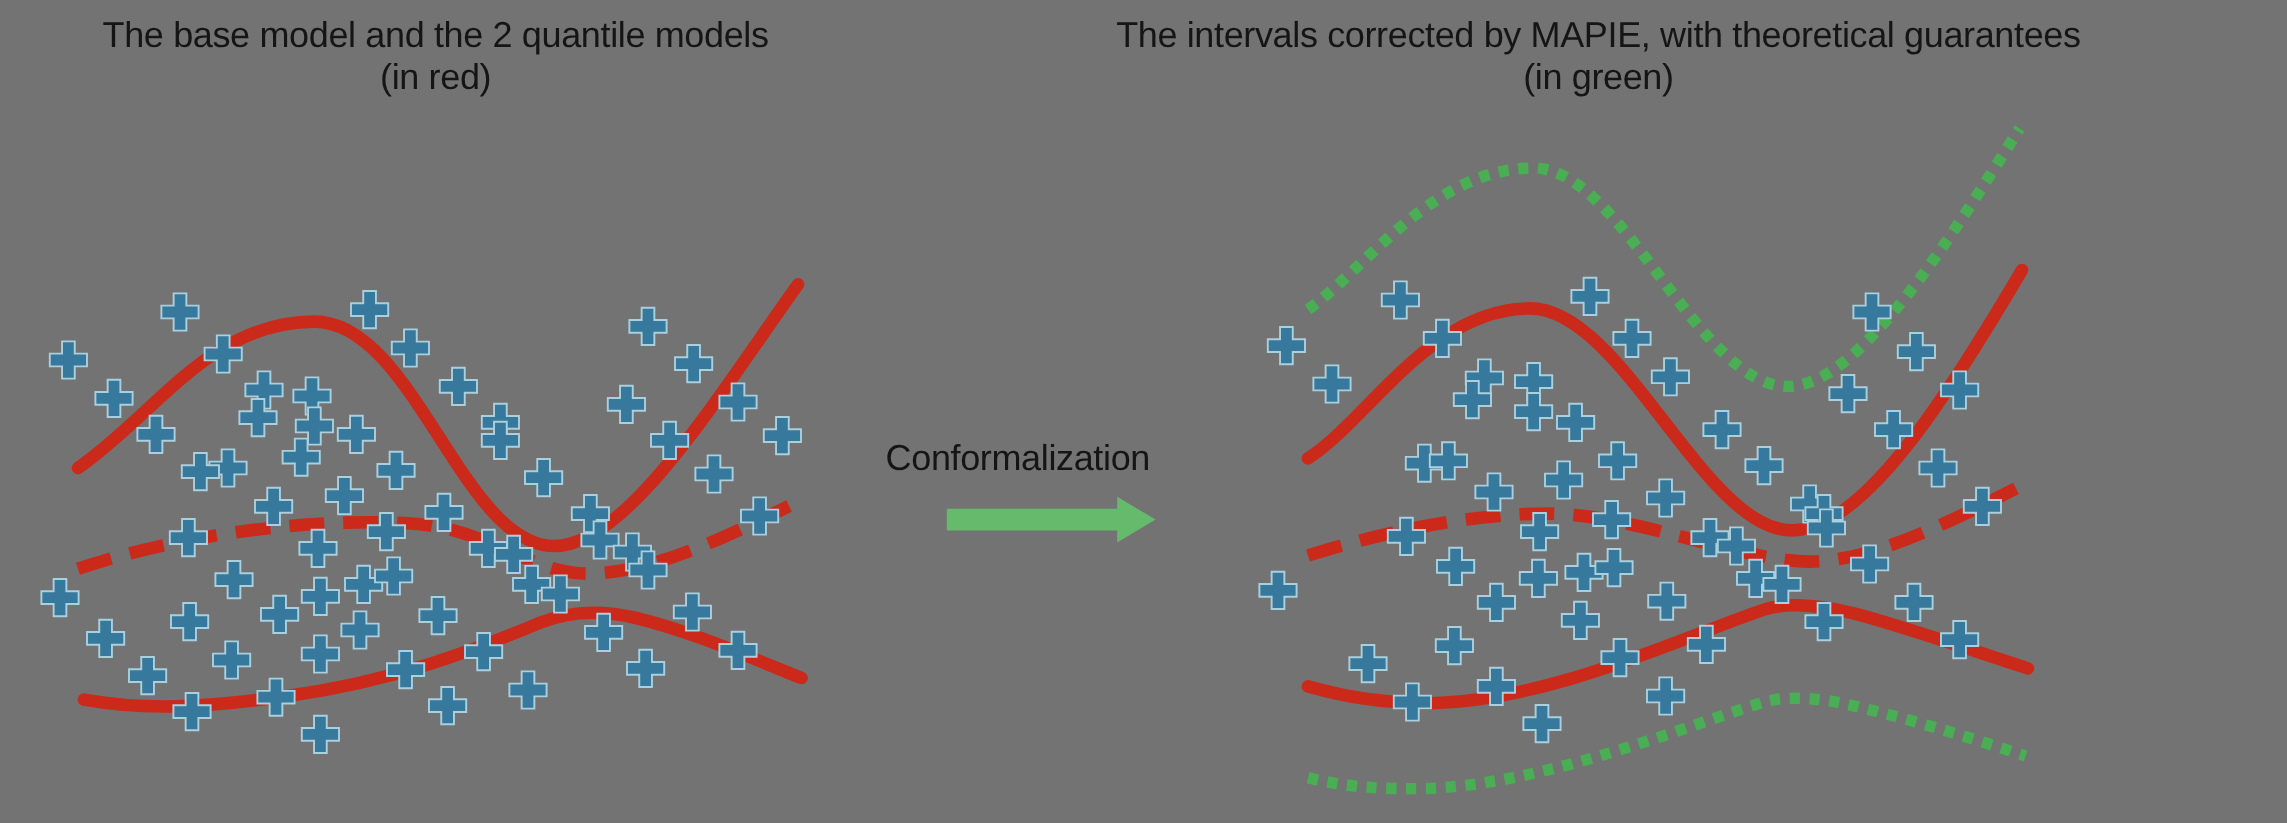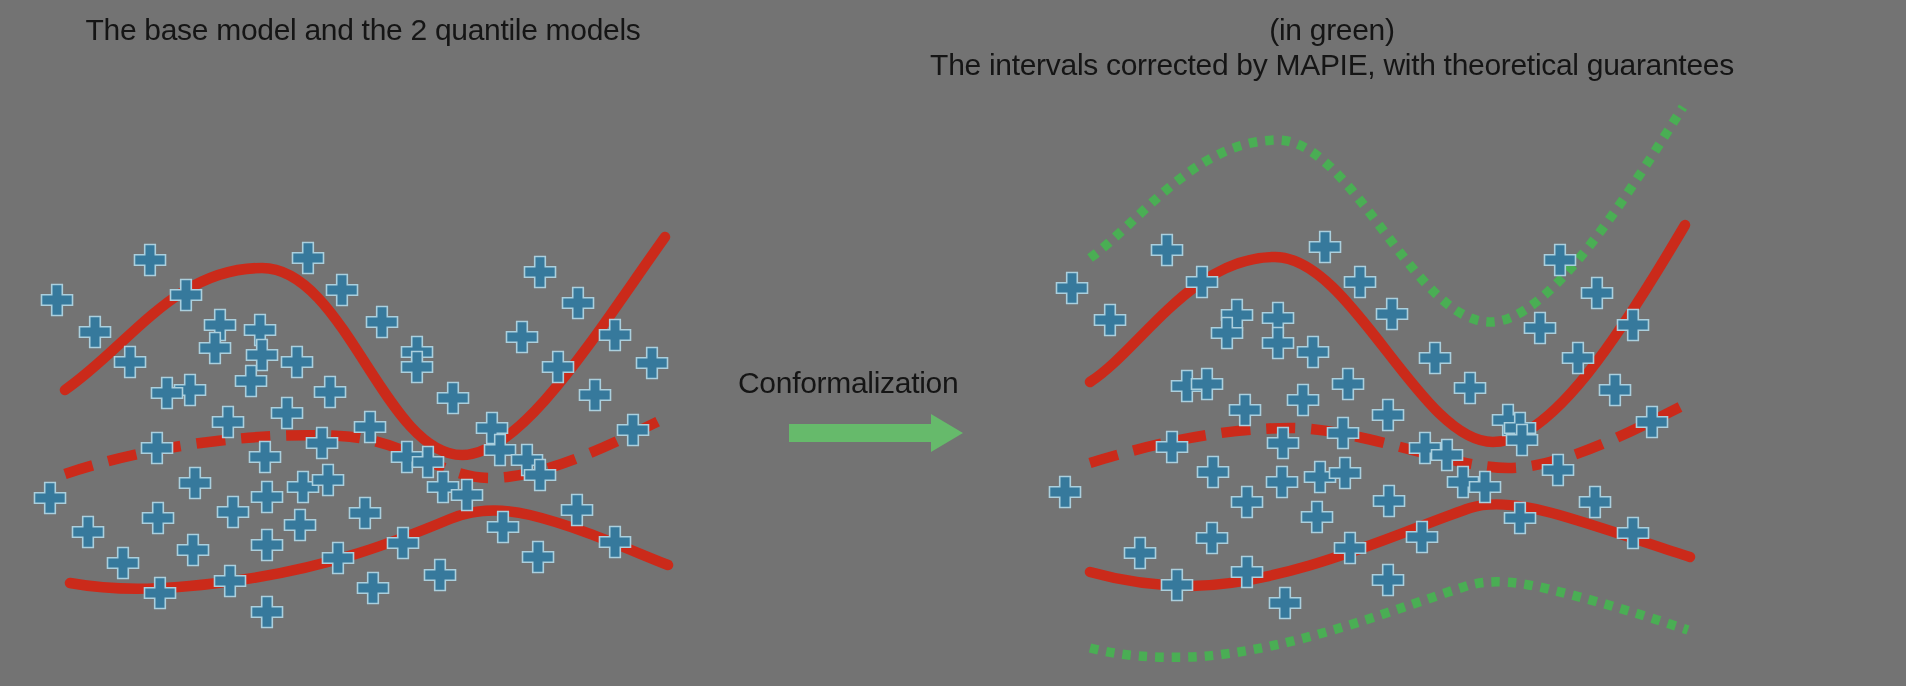--- a/index.html
+++ b/index.html
@@ -182,22 +182,23 @@
         <path d="M 1579.5 496.7 L 1589.7 496.7 L 1589.7 486.5 L 1600.3 486.5 L 1600.3 496.7 L 1610.5 496.7 L 1610.5 507.3 L 1600.3 507.3 L 1600.3 517.5 L 1589.7 517.5 L 1589.7 507.3 L 1579.5 507.3 Z" fill="#36799c" stroke="#aacfdd" stroke-width="1.6"></path>
         <path d="M 1504.5 512.7 L 1514.7 512.7 L 1514.7 502.5 L 1525.3 502.5 L 1525.3 512.7 L 1535.5 512.7 L 1535.5 523.3 L 1525.3 523.3 L 1525.3 533.5 L 1514.7 533.5 L 1514.7 523.3 L 1504.5 523.3 Z" fill="#36799c" stroke="#aacfdd" stroke-width="1.6"></path>
         <path d="M 1617.5 527.7 L 1627.7 527.7 L 1627.7 517.5 L 1638.3 517.5 L 1638.3 527.7 L 1648.5 527.7 L 1648.5 538.3 L 1638.3 538.3 L 1638.3 548.5 L 1627.7 548.5 L 1627.7 538.3 L 1617.5 538.3 Z" fill="#36799c" stroke="#aacfdd" stroke-width="1.6"></path>
         <path d="M 1406.5 531.7 L 1416.7 531.7 L 1416.7 521.5 L 1427.3 521.5 L 1427.3 531.7 L 1437.5 531.7 L 1437.5 542.3 L 1427.3 542.3 L 1427.3 552.5 L 1416.7 552.5 L 1416.7 542.3 L 1406.5 542.3 Z" fill="#36799c" stroke="#aacfdd" stroke-width="1.6"></path>
       </g>
       <polygon points="789,424 931,424 931,414 963,433 931,452 931,442 789,442" fill="#66ba6b"></polygon>
     </svg>
 
   <div class="panel-title left">
     <div>The base model and the 2 quantile models</div>
+    <div>(in red)</div>
   </div>
 
   <div class="panel-title right">
+    <div>The intervals corrected by MAPIE, with theoretical guarantees</div>
     <div>(in green)</div>
-    <div>The intervals corrected by MAPIE, with theoretical guarantees</div>
   </div>
 
   <div class="conf-label">Conformalization</div>
 
 </div>
 
 </body></html>

